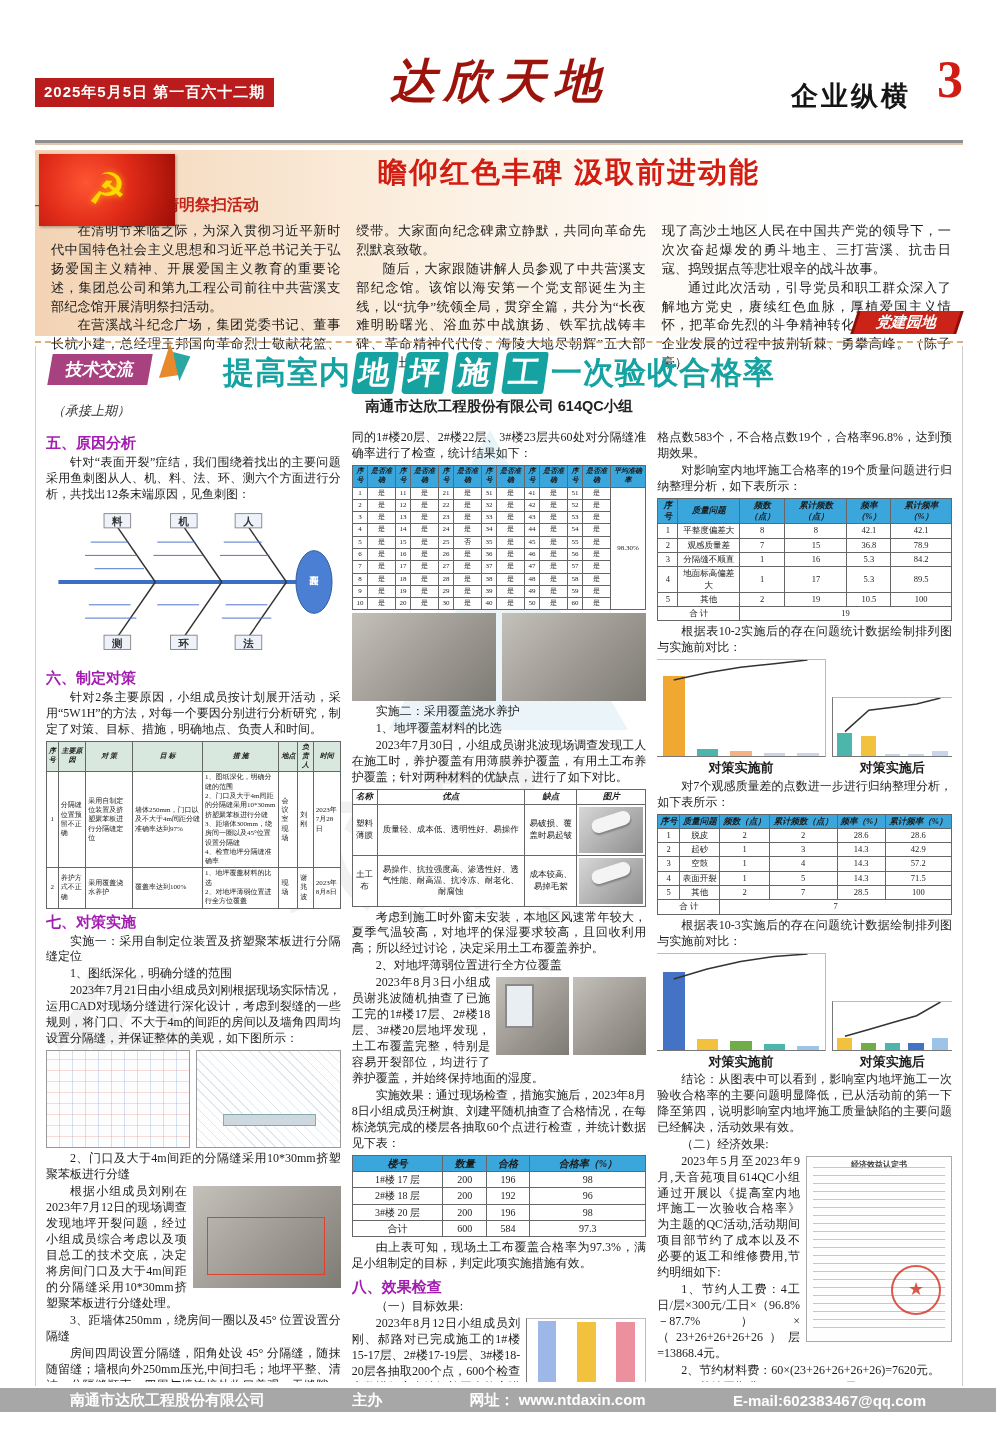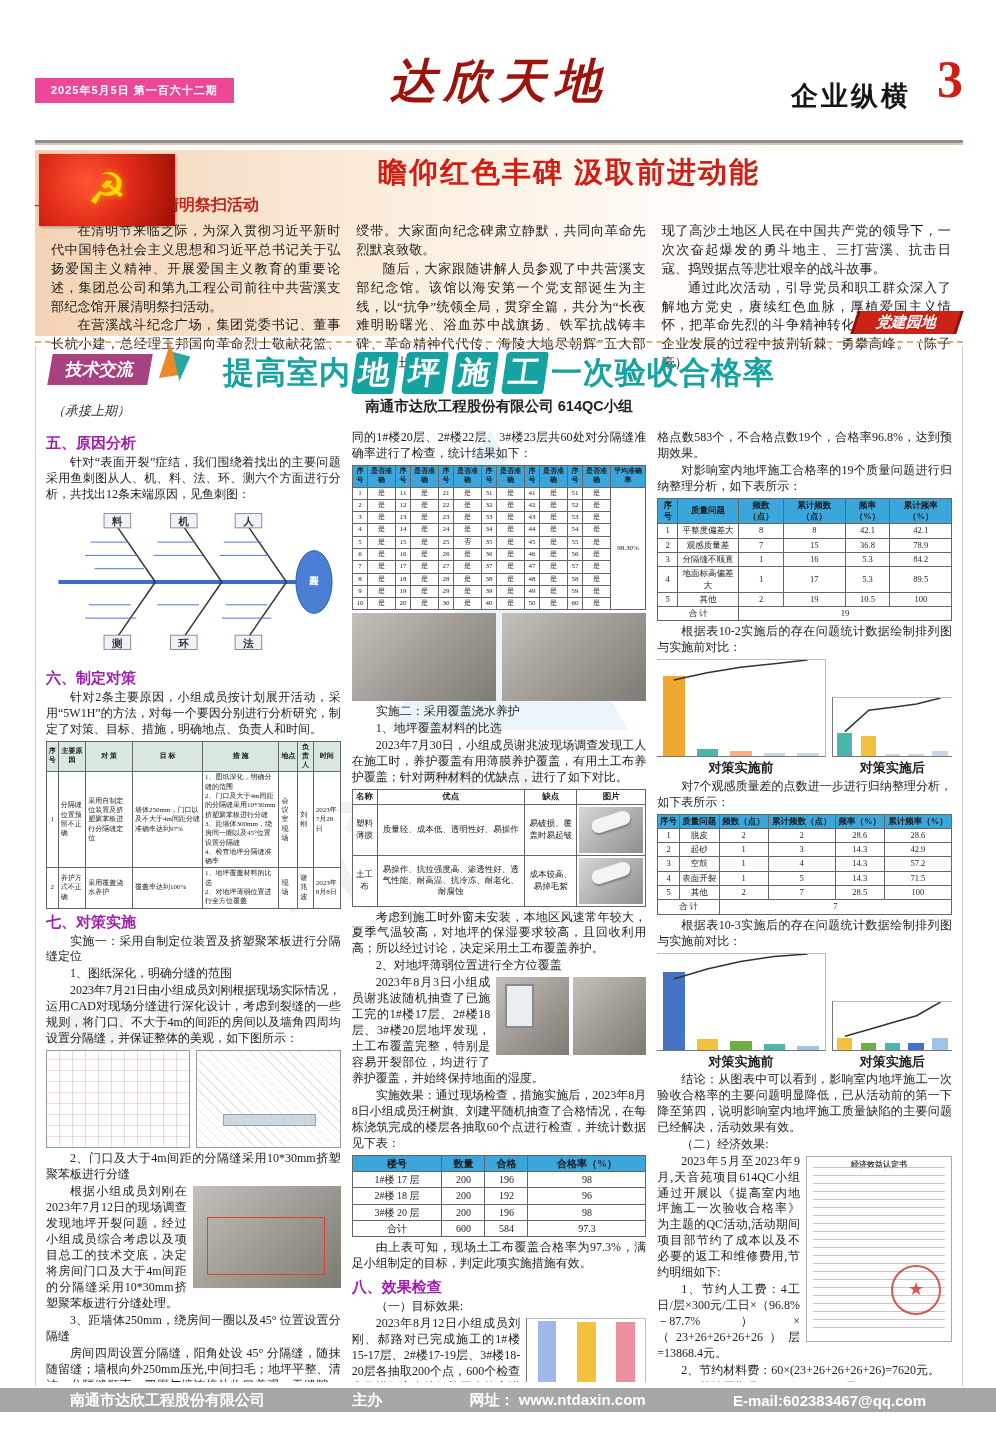--- a/index.html
+++ b/index.html
@@ -1,22 +1,22 @@
 <!DOCTYPE html>
 <html><head>
 <meta charset="utf-8">
 <style>
   html,body{margin:0;padding:0;background:#e9e9e9;}
   .page{position:relative;width:996px;height:1438px;margin:0 auto;background:#fff;overflow:hidden;
         font-family:"Liberation Serif",serif;color:#1c1c1c;}
   
   .hdr{position:absolute;top:52px;left:35px;right:33px;height:86px;}
-  .datebox{position:absolute;left:0;top:26px;background:#ec4899;color:#fff;
-           font-family:"Liberation Sans",sans-serif;font-size:11px;font-weight:bold;
-           padding:5px 16px;letter-spacing:1px;}
+  .datebox{position:absolute;left:0;top:26px;background:#b91c1c;color:#fff;
+           font-family:"Liberation Sans",sans-serif;font-size:15px;font-weight:bold;
+           padding:5px 9px;letter-spacing:1px;}
   .masthead{position:absolute;left:50%;transform:translateX(-50%);top:-2px;font-size:47px;
             font-weight:900;font-style:italic;color:#9c130c;letter-spacing:8px;white-space:nowrap;}
   .seclab{position:absolute;right:52px;top:26px;font-size:27px;font-weight:900;color:#151515;letter-spacing:3px;}
   .pagenum{position:absolute;right:0;top:2px;font-size:52px;line-height:1;font-weight:bold;color:#cf1d14;}
   .hrule{position:absolute;top:140px;left:35px;right:33px;height:3px;background:#8f8f8f;border-bottom:2px solid #e0c6ad;}
   
   .party{position:absolute;top:150px;left:35px;right:33px;height:186px;
          background:linear-gradient(90deg,#f3d3b4 0%,#fbeede 40%,#ffffff 80%);}
   .pflag{position:absolute;left:4px;top:4px;width:136px;height:72px;
          background:radial-gradient(circle at 35% 40%,#ff5533 0%,#e02b18 45%,#9c0d06 100%);
@@ -54,21 +54,21 @@
   .contmark{position:absolute;left:16px;top:56px;font-size:13px;font-style:italic;color:#333;}
   .cols{display:flex;gap:11px;margin-top:14px;height:calc(100% - 86px);padding:0 4px;position:relative;z-index:2;}
   .col{flex:1;overflow:hidden;font-size:12px;line-height:1.33;text-align:justify;}
   .col p{margin:0 0 1px 0;text-indent:2em;}
   .ghead{color:#a21caf;font-family:"Liberation Sans",sans-serif;font-weight:bold;
          font-size:15px;margin:3px 0 2px 0;}
   .ghead8{margin-top:5px;}
   
   table{border-collapse:collapse;width:100%;margin:3px 0;background:#fff;}
   th,td{border:1px solid #666;text-align:center;padding:1px 1px;}
-  th{font-weight:bold;}
+  th{font-weight:bold;font-style:italic;}
   .tbl6{font-size:7px;}
   .tbl6 th{background:#d9e8df;}
   .tbl6 td{white-space:pre-line;text-align:left;padding:1px 2px;}
   .tbl6 td:first-child{text-align:center;}
   .tbl60{font-size:7px;}
   .tbl60 th{background:#3aa6dc;font-weight:bold;}
   .bluetbl th{background:#3aa6dc;}
   .tblcov{font-size:10px;}
   .tblpar{font-size:8.5px;}
   .tblmat{font-size:8.5px;}

